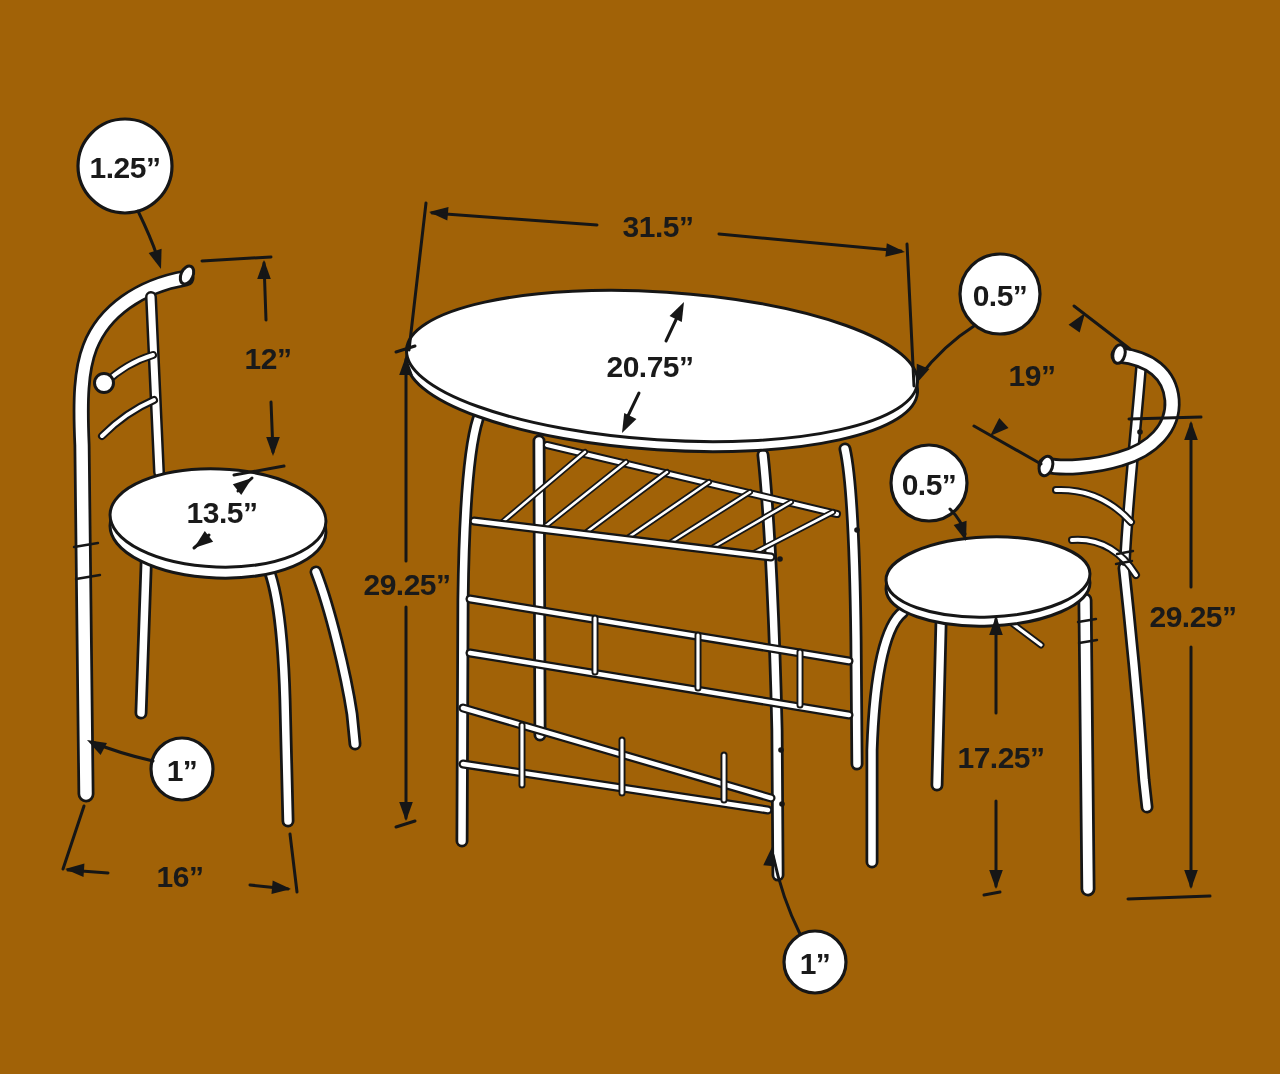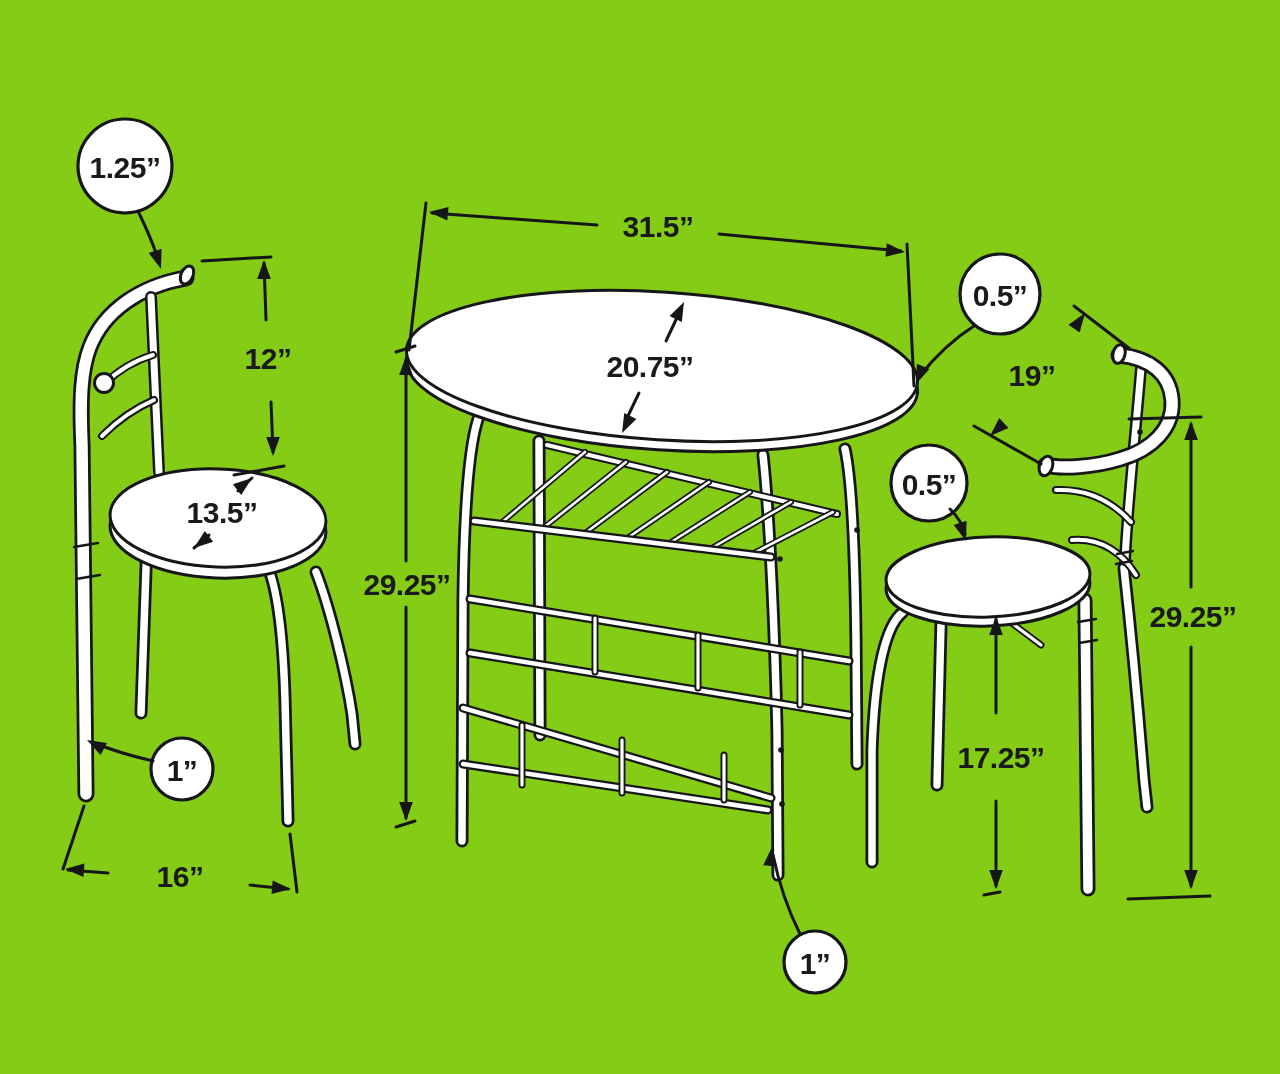--- a/index.html
+++ b/index.html
@@ -1,16 +1,16 @@
 <!DOCTYPE html>
 <html><head>
 <meta charset="utf-8">
 <style>
   html,body{margin:0;padding:0;background:#ffffff;}
-  .stage{width:1280px;height:1074px;position:relative;background:#84cc16;overflow:hidden;
+  .stage{width:1280px;height:1074px;position:relative;background:#a16207;overflow:hidden;
          font-family:"Liberation Sans", sans-serif;}
   svg{display:block;}
   .out{fill:none;stroke:#161616;stroke-linecap:round;stroke-linejoin:round;}
   .in {fill:none;stroke:#ffffff;stroke-linecap:round;stroke-linejoin:round;}
   .w17.out{stroke-width:17}.w17.in{stroke-width:11.5}
   .w15.out{stroke-width:15}.w15.in{stroke-width:9.5}
   .w13.out{stroke-width:13}.w13.in{stroke-width:7.5}
   .w12.out{stroke-width:12}.w12.in{stroke-width:7}
   .w9.out{stroke-width:9}.w9.in{stroke-width:4.5}
   .w8.out{stroke-width:8}.w8.in{stroke-width:4}

